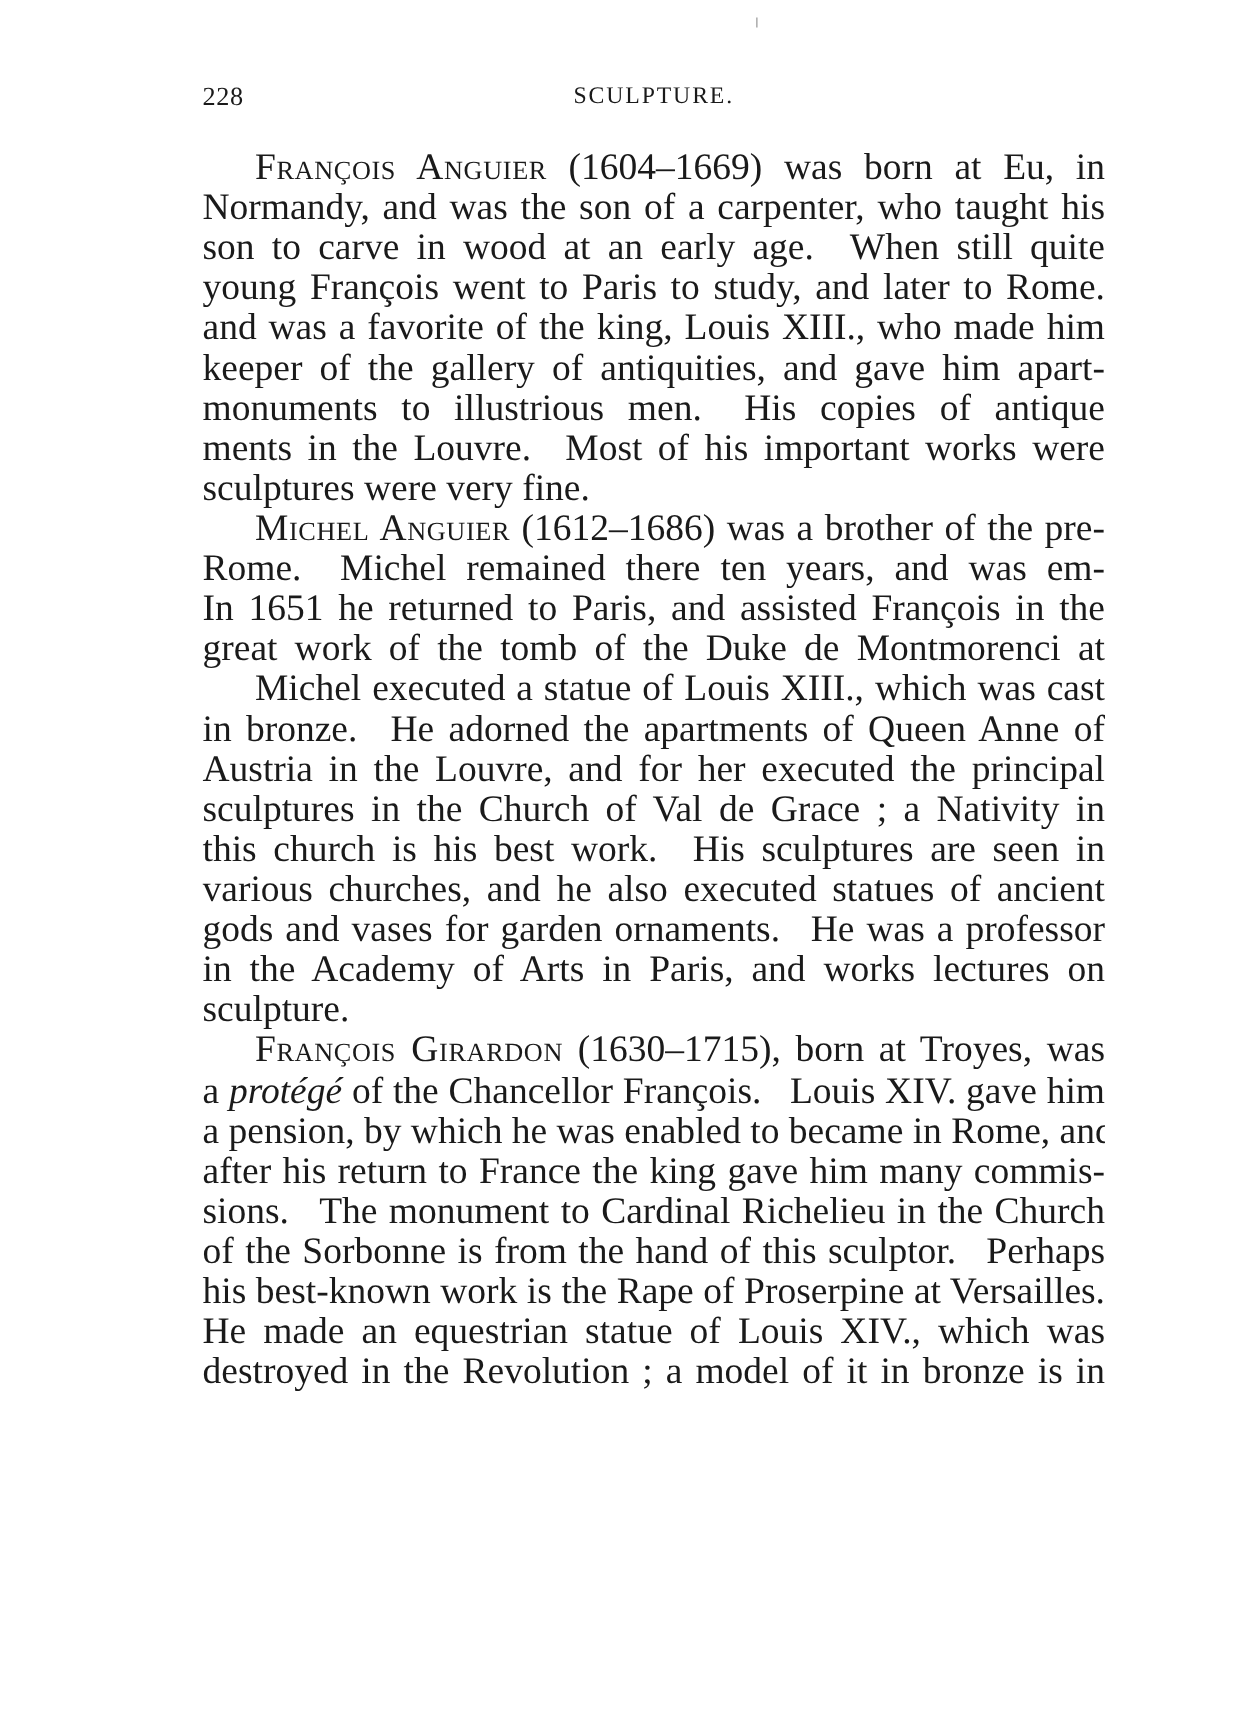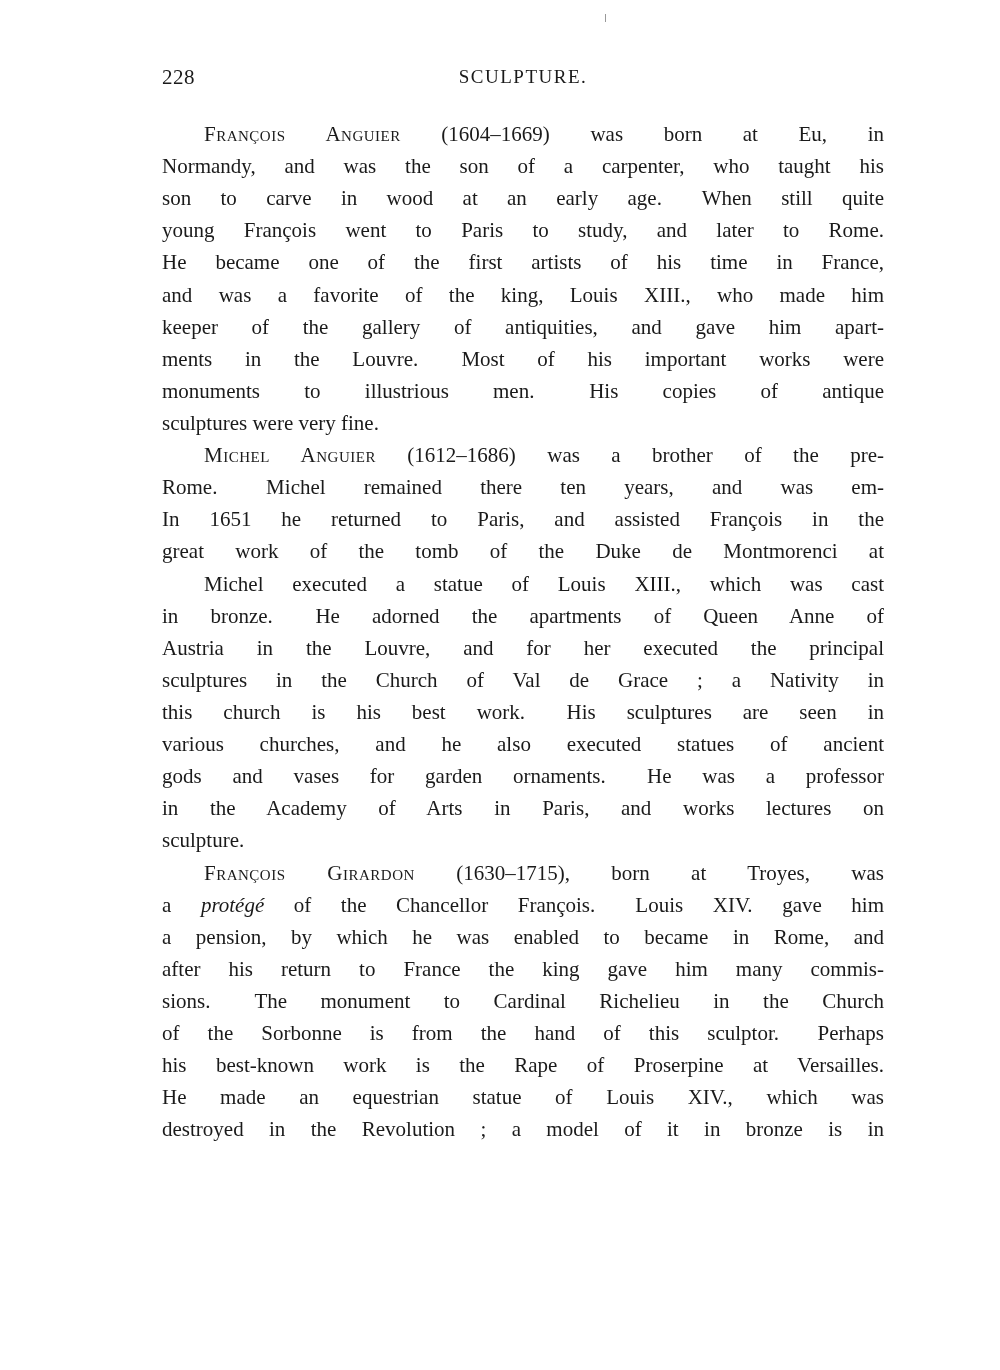--- a/index.html
+++ b/index.html
@@ -36,21 +36,21 @@
       right: 0;
       text-align: center;
       letter-spacing: 1.5px;
       font-size: 19px;
     }
     .text-column {
       position: absolute;
       top: 118px;
       left: 162px;
       width: 722px;
-      font-size: 21px;
+      font-size: 30px;
     }
     .line {
       display: block;
       height: 32.12px;
       line-height: 32.12px;
       white-space: nowrap;
       text-align: justify;
       text-align-last: justify;
       overflow: hidden;
     }
@@ -86,25 +86,24 @@
   <span class="running-title">SCULPTURE.</span>
 </div>
 
 <div class="text-column">
 
   <div>
     <div class="line indent"><span class="sc">François Anguier</span><span> (1604–1669) was born at Eu, in</span></div>
     <div class="line">Normandy, and was the son of a carpenter, who taught his</div>
     <div class="line">son to carve in wood at an early age.  When still quite</div>
     <div class="line">young François went to Paris to study, and later to Rome.</div>
-    <div class="line">He became one of the first artists of his time in France,</div>
     <div class="line">and was a favorite of the king, Louis XIII., who made him</div>
     <div class="line">keeper of the gallery of antiquities, and gave him apart-</div>
+    <div class="line">monuments to illustrious men.  His copies of antique</div>
     <div class="line">ments in the Louvre.  Most of his important works were</div>
-    <div class="line">monuments to illustrious men.  His copies of antique</div>
     <div class="line last">sculptures were very fine.</div>
   </div>
 
   <div>
     <div class="line indent"><span class="sc">Michel Anguier</span><span> (1612–1686) was a brother of the pre-</span></div>
     <div class="line">Rome.  Michel remained there ten years, and was em-</div>
     <div class="line">In 1651 he returned to Paris, and assisted François in the</div>
     <div class="line">great work of the tomb of the Duke de Montmorenci at</div>
   </div>
 

